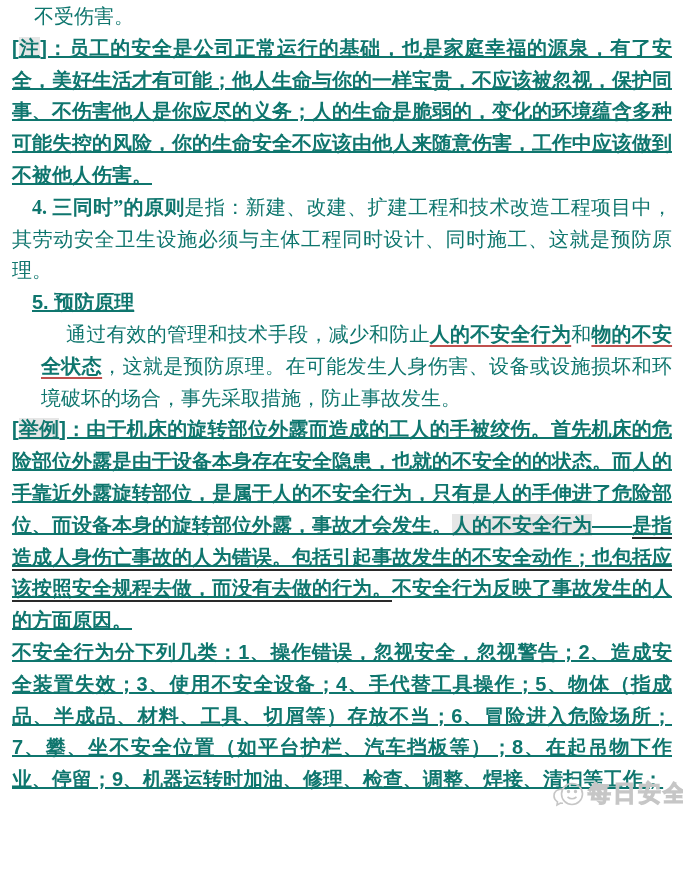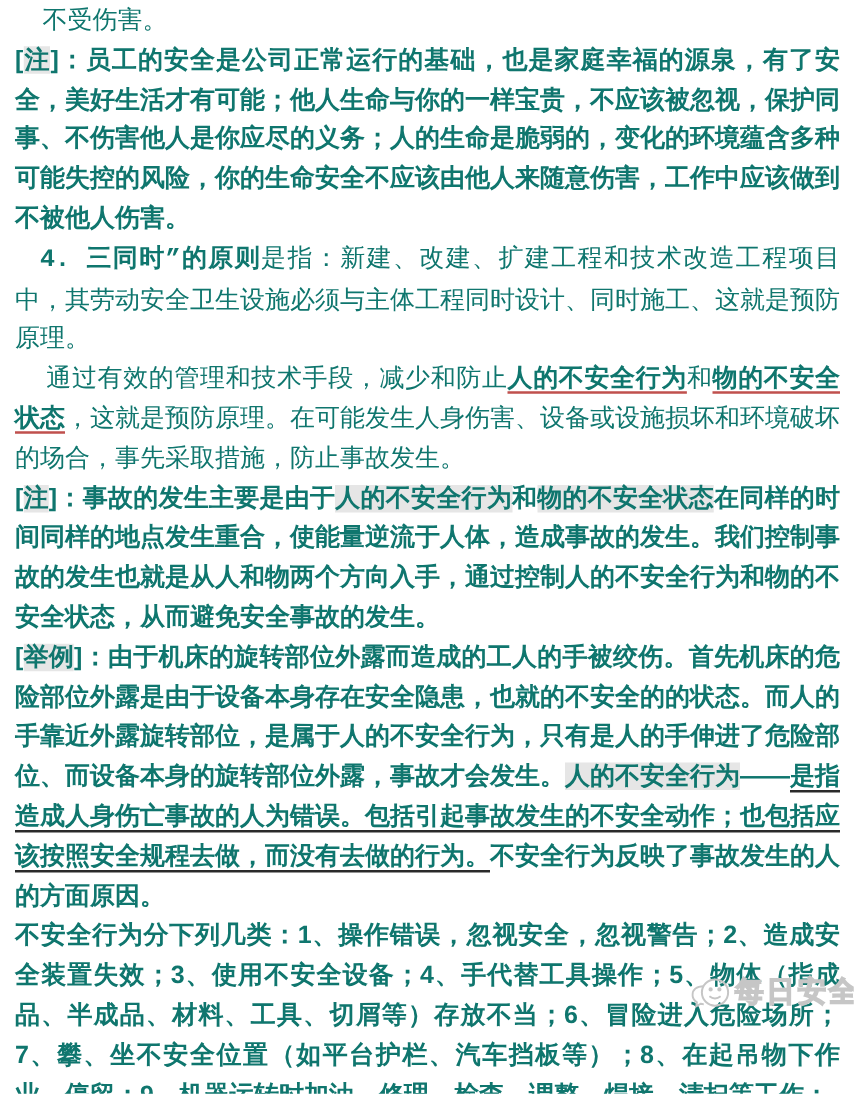--- a/index.html
+++ b/index.html
@@ -15,24 +15,24 @@
   }
   .doc-para {
     margin: 0;
     font-size: 20px;
     line-height: 31.8px;
     text-align: justify;
     color: #0f766e;
     word-break: break-all;
   }
   .songti { font-family: "Liberation Serif", "DejaVu Serif", serif; font-weight: 400; }
-  .heiti  { font-family: "Liberation Sans", "DejaVu Sans", sans-serif; font-weight: 700; }
+  .heiti  { font-family: "Liberation Sans", "DejaVu Sans", sans-serif; font-weight: 700; text-decoration: underline; }
   .seg-normal { }
   .seg-bold {
-    font-family: Liberation Mono, monospace;
+    font-family: Liberation Serif, serif;
     font-weight: 700;
     margin-top: 35px;
   }
   .seg-highlight { background: #e6e6e6; }
   .seg-red-underline {
     font-family: "Liberation Sans", "DejaVu Sans", sans-serif;
     font-weight: 700;
     text-decoration: underline;
     text-decoration-color: #c0504d;
     text-decoration-thickness: 2px;
@@ -64,22 +64,22 @@
   }
   .wm-icon { display: inline-block; line-height: 0; }
 </style>
 </head>
 <body>
 
 <div class="doc">
     <p class="doc-para songti" style="text-indent: 22px;"><span class="seg-normal">不受伤害。</span></p>
     <p class="doc-para heiti"><span class="seg-normal">[</span><span class="seg-highlight">注</span><span class="seg-normal">]：员工的安全是公司正常运行的基础，也是家庭幸福的源泉，有了安全，美好生活才有可能；他人生命与你的一样宝贵，不应该被忽视，保护同事、不伤害他人是你应尽的义务；人的生命是脆弱的，变化的环境蕴含多种可能失控的风险，你的生命安全不应该由他人来随意伤害，工作中应该做到不被他人伤害。</span></p>
     <p class="doc-para songti" style="text-indent: 20px;"><span class="seg-bold">4. 三同时”的原则</span><span class="seg-normal">是指：新建、改建、扩建工程和技术改造工程项目中，其劳动安全卫生设施必须与主体工程同时设计、同时施工、这就是预防原理。</span></p>
-    <p class="doc-para songti" style="text-indent: 25px;"><span class="seg-normal">通过有效的管理和技术手段，减少和防止</span><span class="seg-red-underline">人的不安全行为</span><span class="seg-normal">和</span><span class="seg-red-underline">物的不安全状态</span><span class="seg-normal">，这就是预防原理。在可能发生人身伤害、设备或设施损坏和环境破坏的场合，事先采取措施，防止事故发生。</span></p>
-    <p class="doc-para heiti"><span class="seg-normal">[</span><span class="seg-highlight">注</span><span class="seg-normal">]：事故的发生主要是由于</span><span class="seg-highlight">人的不安全行为</span><span class="seg-normal">和</span><span class="seg-highlight">物的不安全状态</span><span class="seg-normal">在同样的时间同样的地点发生重合，使能量逆流于人体，造成事故的发生。我们控制事故的发生也就是从人和物两个方向入手，通过控制人的不安全行为和物的不安全状态，从而避免安全事故的发生。</span></p>
+    <p class="doc-para heiti" style="text-indent: 20px;"><span class="seg-normal">5. 预防原理</span></p>
+    <p class="doc-para songti" style="text-indent: 25px; margin-left: 29px;"><span class="seg-normal">通过有效的管理和技术手段，减少和防止</span><span class="seg-red-underline">人的不安全行为</span><span class="seg-normal">和</span><span class="seg-red-underline">物的不安全状态</span><span class="seg-normal">，这就是预防原理。在可能发生人身伤害、设备或设施损坏和环境破坏的场合，事先采取措施，防止事故发生。</span></p>
     <p class="doc-para heiti"><span class="seg-normal">[</span><span class="seg-highlight">举例</span><span class="seg-normal">]：由于机床的旋转部位外露而造成的工人的手被绞伤。首先机床的危险部位外露是由于设备本身存在安全隐患，也就的不安全的的状态。而人的手靠近外露旋转部位，是属于人的不安全行为，只有是人的手伸进了危险部位、而设备本身的旋转部位外露，事故才会发生。</span><span class="seg-highlight">人的不安全行为</span><span class="seg-normal">——</span><span class="seg-underline">是指造成人身伤亡事故的人为错误。包括引起事故发生的不安全动作；也包括应该按照安全规程去做，而没有去做的行为。</span><span class="seg-normal">不安全行为反映了事故发生的人的方面原因。</span></p>
     <p class="doc-para heiti"><span class="seg-normal">不安全行为分下列几类：1、操作错误，忽视安全，忽视警告；2、造成安全装置失效；3、使用不安全设备；4、手代替工具操作；5、物体（指成品、半成品、材料、工具、切屑等）存放不当；6、冒险进入危险场所；7、攀、坐不安全位置（如平台护栏、汽车挡板等）；8、在起吊物下作业、停留；9、机器运转时加油、修理、检查、调整、焊接、清扫等工作；</span></p>
   </div>
 
 <div class="watermark">
   <span class="wm-icon">
     <svg width="34" height="30" viewBox="0 0 34 30">
       <g fill="none" stroke="#c6c6c6" stroke-width="1.6">
         <path d="M10 10 C4 10 1 13 1 17 C1 19.5 2.5 21.5 4.5 22.8 L4 26 L7.5 24 C8.3 24.2 9.1 24.3 10 24.3"></path>
         <circle cx="19" cy="15" r="10.5"></circle>

